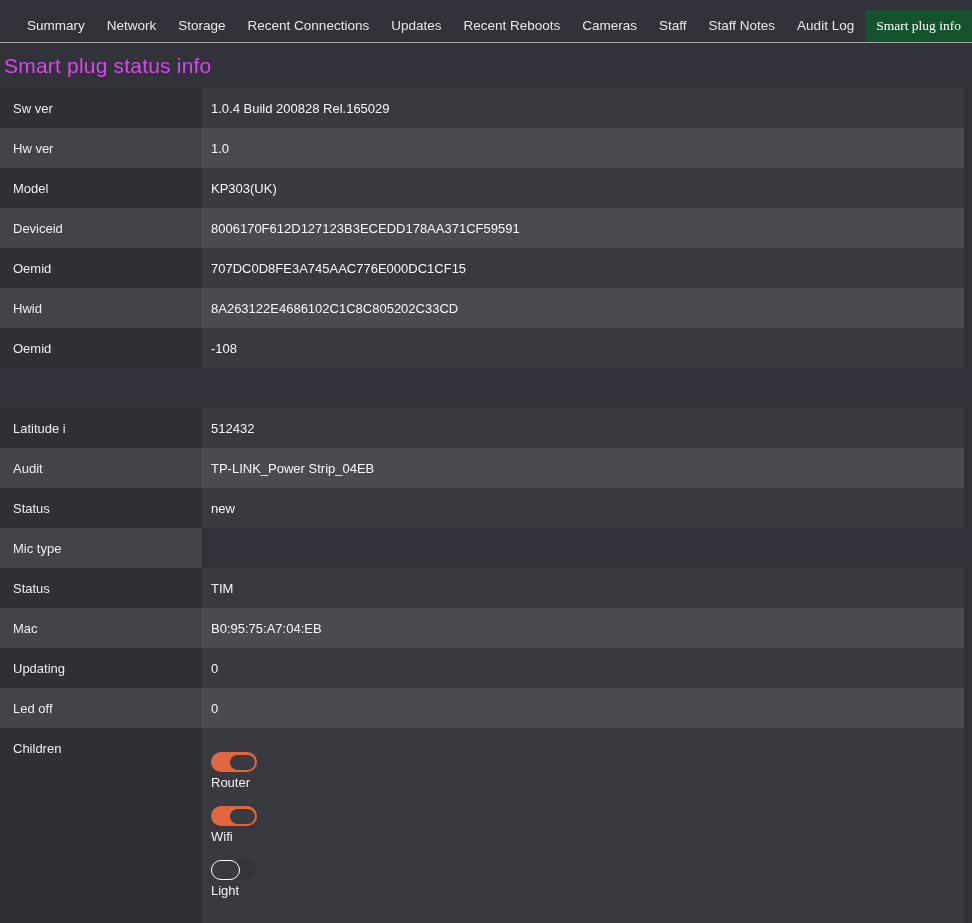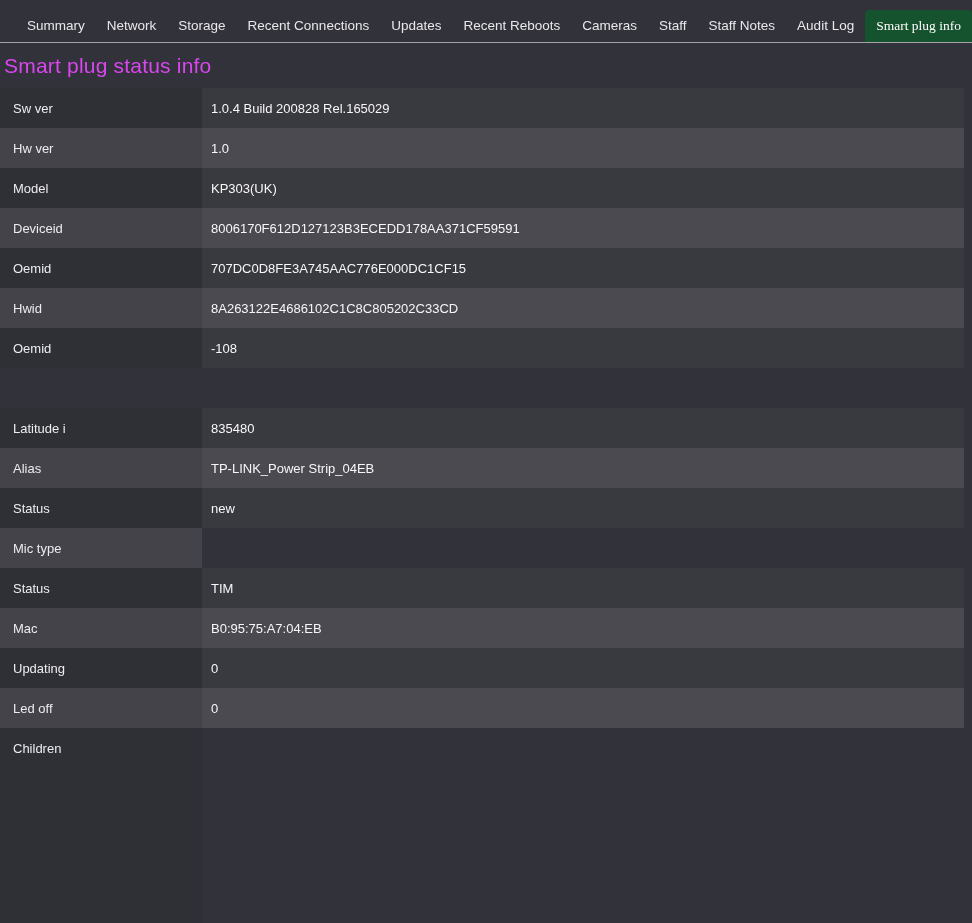--- a/index.html
+++ b/index.html
@@ -135,24 +135,24 @@
     <div class="cell value">8A263122E4686102C1C8C805202C33CD</div>
   </div>
   <div class="row">
     <div class="cell label">Oemid</div>
     <div class="cell value">-108</div>
   </div>
   <div class="row">
   </div>
   <div class="row">
     <div class="cell label">Latitude i</div>
-    <div class="cell value">835480</div>
+    <div class="cell value">512432</div>
   </div>
   <div class="row">
-    <div class="cell label">Alias</div>
+    <div class="cell label">Audit</div>
     <div class="cell value">TP-LINK_Power Strip_04EB</div>
   </div>
   <div class="row">
     <div class="cell label">Status</div>
     <div class="cell value">new</div>
   </div>
   <div class="row">
     <div class="cell label">Mic type</div>
   </div>
   <div class="row">
@@ -166,14 +166,34 @@
   <div class="row">
     <div class="cell label">Updating</div>
     <div class="cell value">0</div>
   </div>
   <div class="row">
     <div class="cell label">Led off</div>
     <div class="cell value">0</div>
   </div>
   <div class="row children">
     <div class="cell label">Children</div>
+    <div class="cell value">
+      <div class="toggle-group">
+        <div class="toggle" data-state="on">
+          <div class="knob"></div>
+        </div>
+        <div class="toggle-label">Router</div>
+      </div>
+      <div class="toggle-group">
+        <div class="toggle" data-state="on">
+          <div class="knob"></div>
+        </div>
+        <div class="toggle-label">Wifi</div>
+      </div>
+      <div class="toggle-group">
+        <div class="toggle" data-state="off">
+          <div class="knob"></div>
+        </div>
+        <div class="toggle-label">Light</div>
+      </div>
+    </div>
   </div>
 </div>
 
 </body></html>

